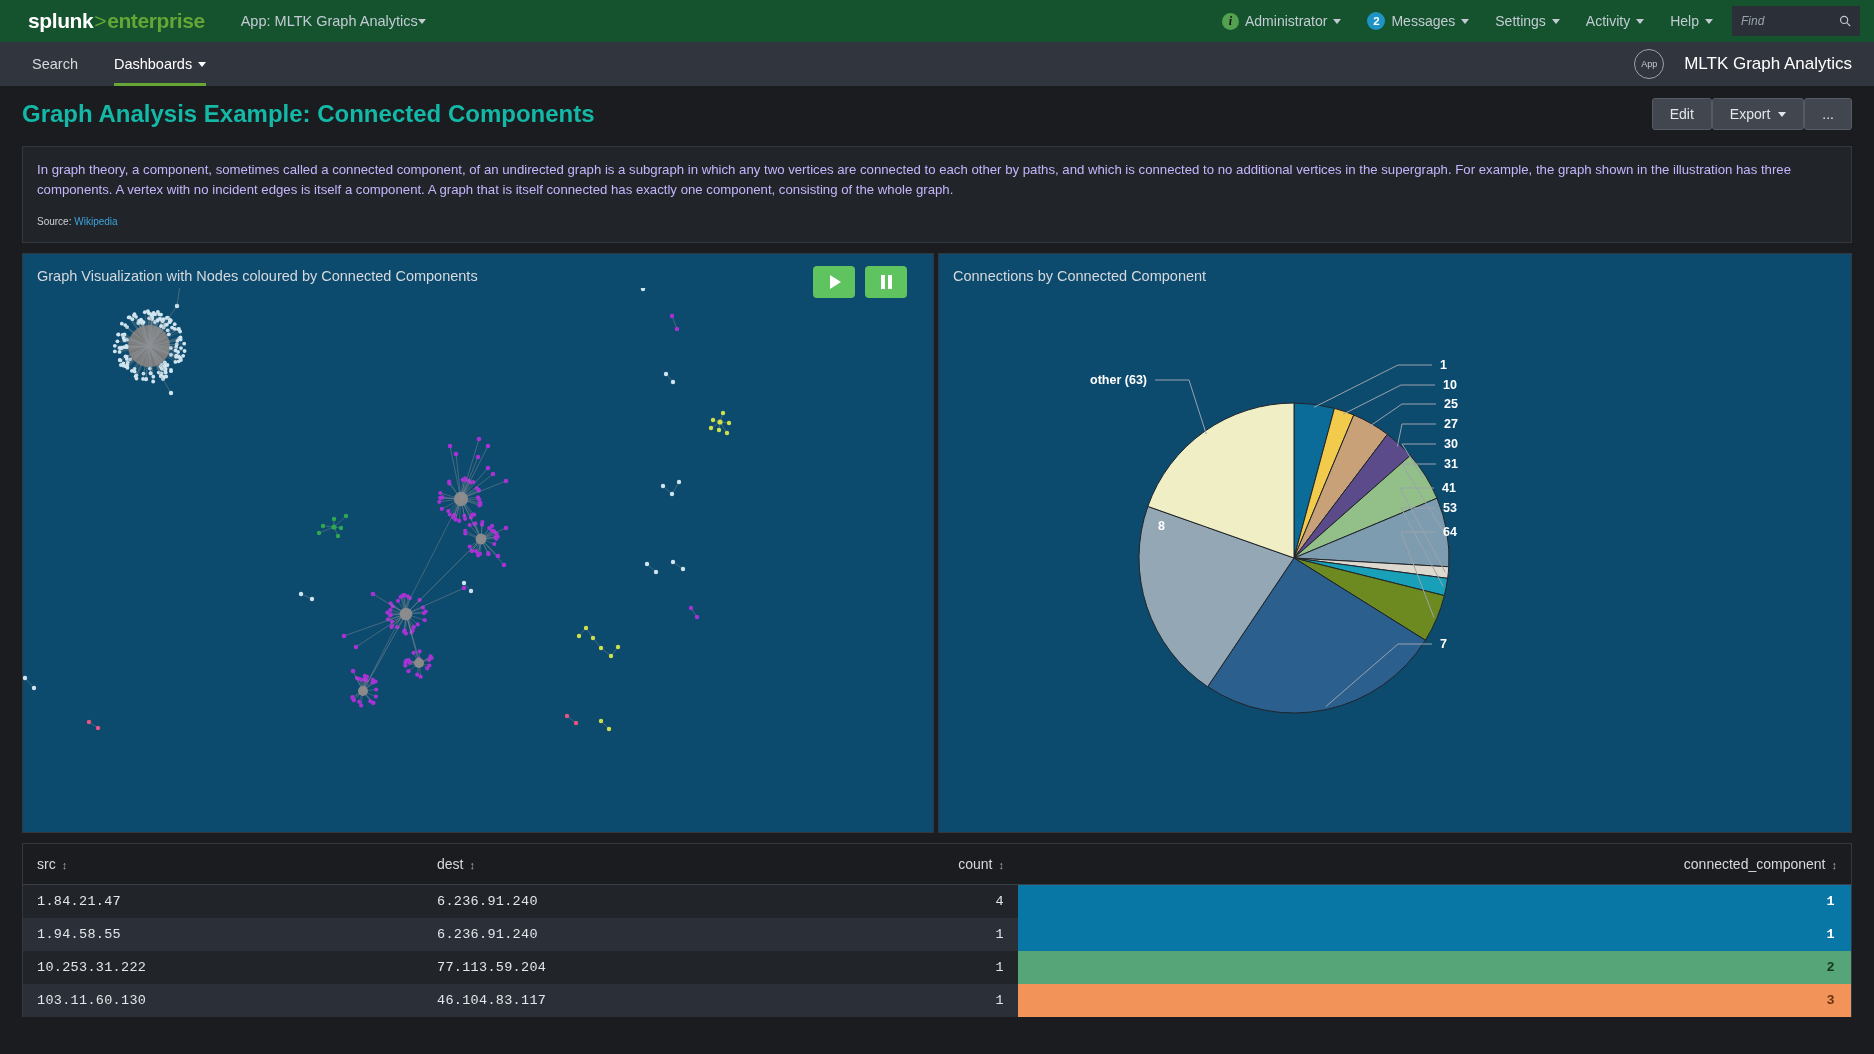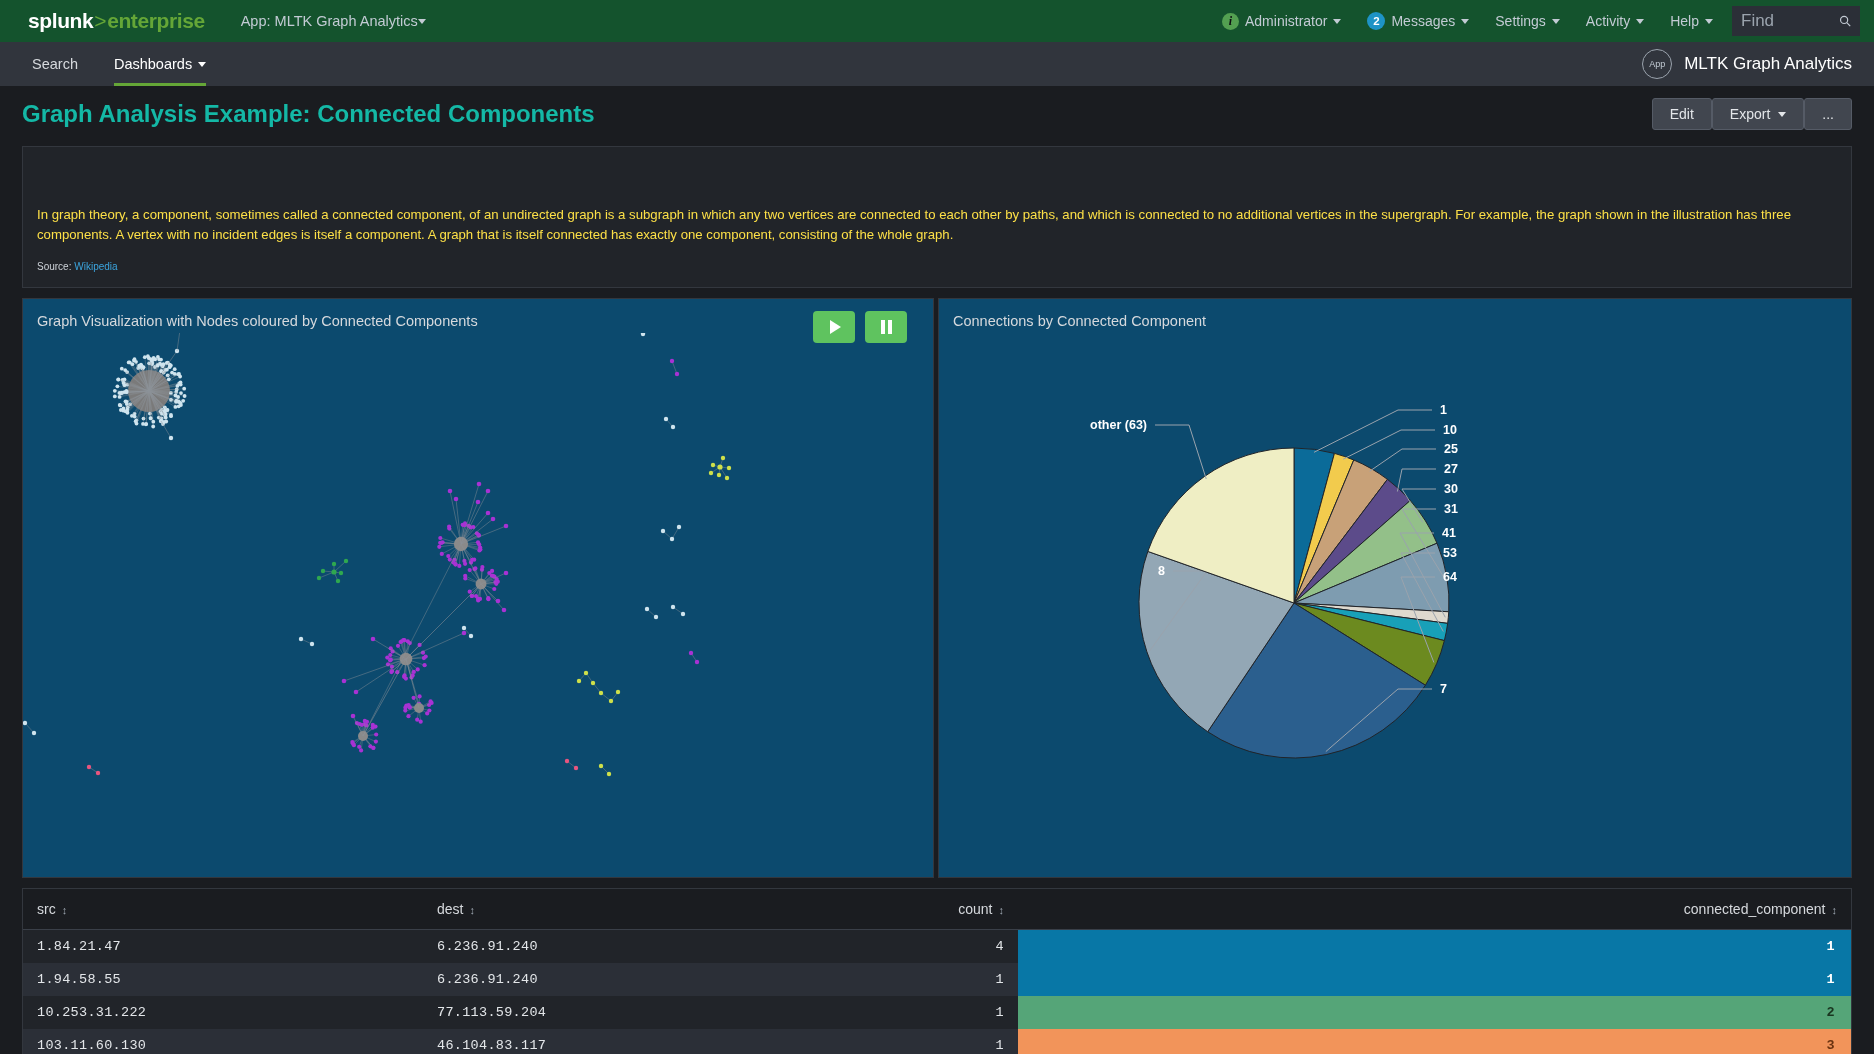--- a/index.html
+++ b/index.html
@@ -49,43 +49,44 @@
     background: #1e93c6; color: #fff; font-size: 11.5px; font-weight: bold;
     display: flex; align-items: center; justify-content: center;
   }
   .findbox {
     width: 128px; height: 30px; background: #2b2f37;
     display: flex; align-items: center; padding: 0 9px;
     margin-right: 14px; margin-left: 6px;
   }
   .findbox input {
     background: transparent; border: none; outline: none;
-    color: #c3cbd4; font-size: 17px; width: 100%;
+    color: #c3cbd4; font-size: 12px; width: 100%;
     font-family: "Liberation Sans", sans-serif;
+    font-style: italic;
   }
   .findbox input::placeholder { color: #9aa3ad; }
 
   
   .appbar {
     height: 44px; background: #31353d;
     display: flex; align-items: stretch; position: relative;
   }
   .appnav { display: flex; align-items: stretch; margin-left: 14px; justify-content: center; }
   .appnav-item {
     font-size: 14.5px; color: #d6d9dd; padding: 0 18px;
     display: flex; align-items: center; gap: 6px; cursor: pointer;
     position: relative;
   }
   .appnav-item.active { color: #fff; }
   .appnav-item.active::after {
     content: ""; position: absolute; left: 18px; right: 18px; bottom: 0;
     height: 3px; background: #65a637;
   }
   .appbadge { margin-left: auto; display: flex; align-items: center;
-              gap: 12px; margin-right: 22px; }
+              gap: 20px; margin-right: 22px; }
   .appbadge-circle {
     width: 30px; height: 30px; border-radius: 50%;
     border: 1px solid #9aa3ad; color: #c3cbd4;
     font-size: 9px; display: flex; align-items: center; justify-content: center;
   }
   .appbadge-text { font-size: 17px; color: #ffffff; }
 
   
   .titlerow {
     height: 56px; display: flex; align-items: center;
@@ -98,21 +99,21 @@
     border-radius: 3px; font-size: 14px; padding: 7px 17px; cursor: pointer;
     display: flex; align-items: center; gap: 8px;
     font-family: "Liberation Sans", sans-serif;
   }
 
   
   .desc-panel {
     margin: 4px 22px 0 22px; background: #212429;
     border: 1px solid #33373e; padding: 13px 14px 15px 14px;
   }
-  .desc-text { font-size: 13.2px; line-height: 1.48; color: #fde047; margin-top: 45px; }
+  .desc-text { font-size: 13.2px; line-height: 1.48; color: #c4b5fd; }
   .desc-src { font-size: 10px; margin-top: 17px; color: #cdd2d8; }
   .desc-src a { color: #3ba4dd; text-decoration: none; }
 
   
   .panels {
     display: flex; margin: 10px 22px 0 22px; gap: 4px; height: 580px;
   }
   .panel {
     background: #0c4a6e; border: 1px solid #33373e; position: relative;
     overflow: hidden;

